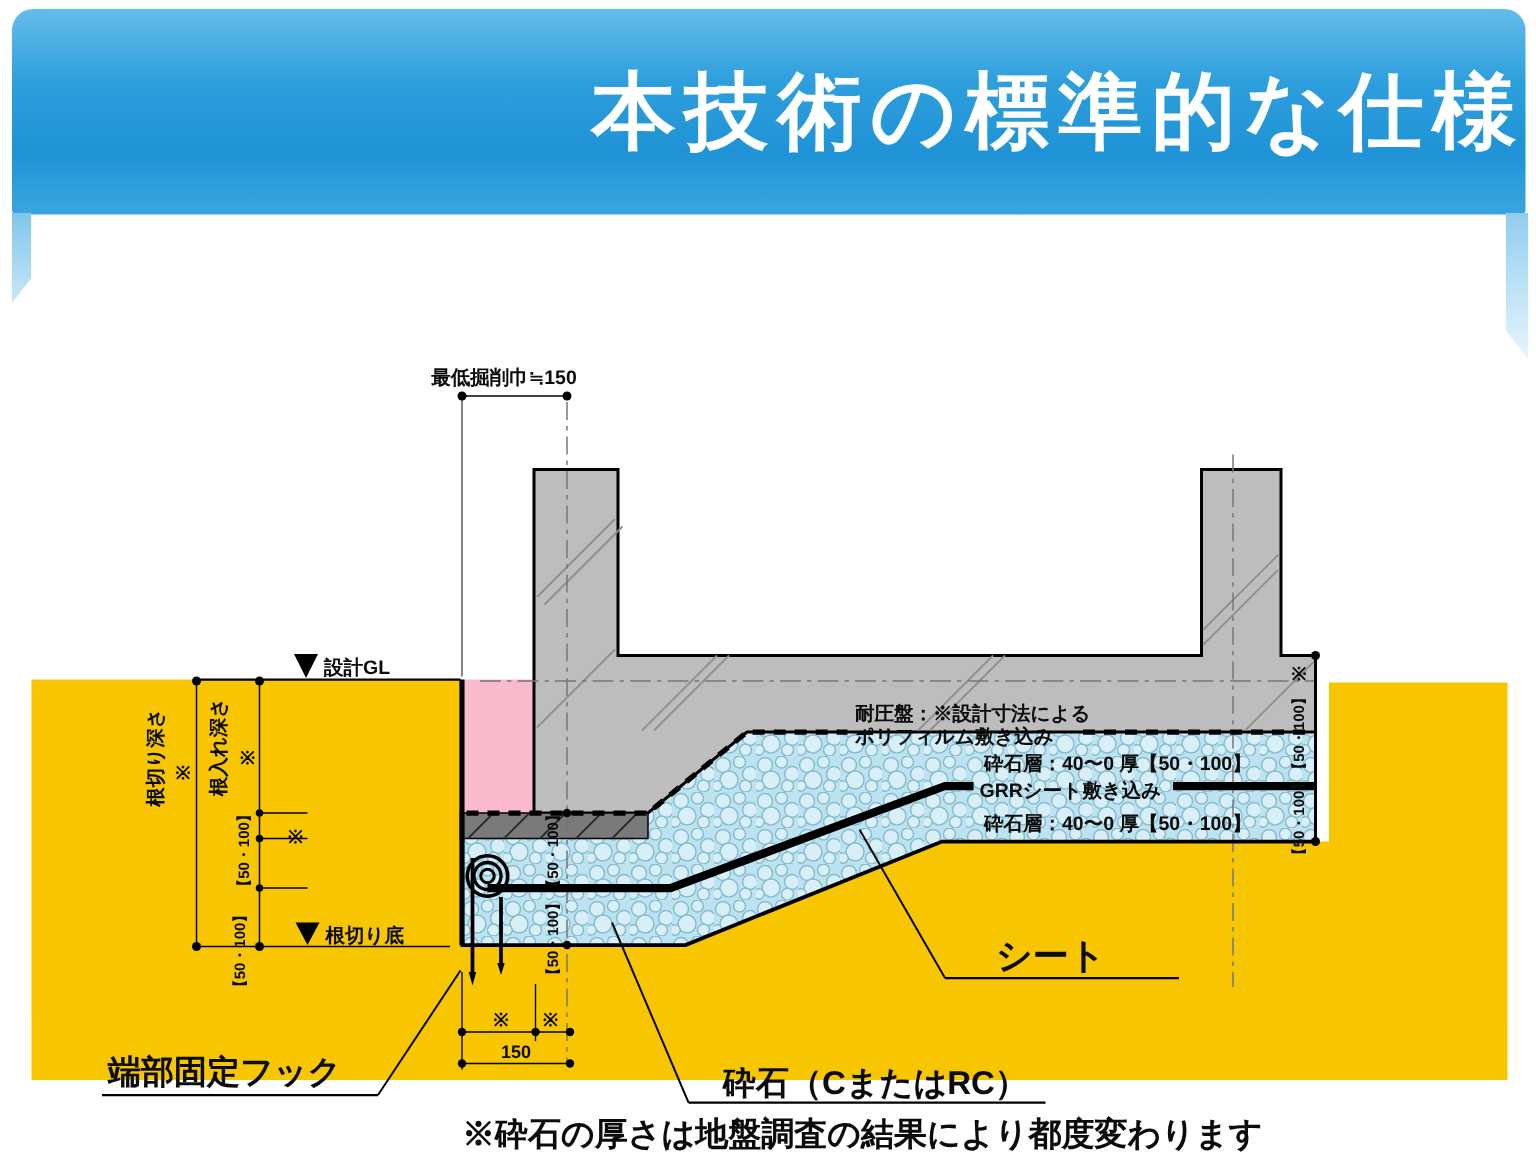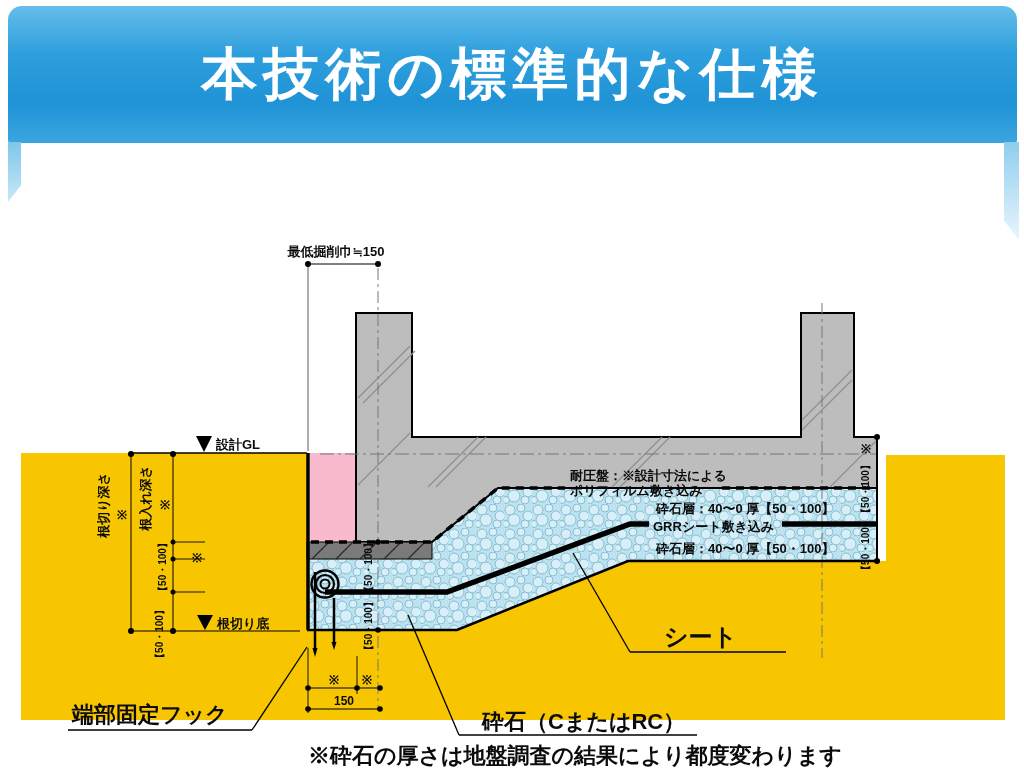--- a/index.html
+++ b/index.html
@@ -1,21 +1,21 @@
 <!DOCTYPE html>
 <html><head>
 <meta charset="utf-8">
 <style>
   html,body{margin:0;padding:0;background:#fff;}
   #canvas{position:relative;width:1024px;height:773px;background:#fff;overflow:hidden;
           font-family:"Liberation Sans",sans-serif;}
   .banner{position:absolute;left:8px;top:6px;width:1009px;height:137px;
           border-radius:14px 14px 3px 3px;
           background:linear-gradient(180deg,#65BDEA 0%,#2E9FDD 35%,#1F93D6 70%,#3AA6E0 100%);
-          display:flex;align-items:center;justify-content:center;}
+          display:flex;align-items:center;justify-content:flex-end;}
   .banner-title{font-family:"Liberation Serif","DejaVu Serif",serif;
           font-size:56px;font-weight:bold;color:#ffffff;letter-spacing:6px;}
   .tail-left{position:absolute;left:8px;top:142px;width:13px;height:60px;
           background:linear-gradient(180deg,#7FC6EA,#C8E8F7);
           clip-path:polygon(0 0,100% 0,100% 72%,0 100%);}
   .tail-right{position:absolute;left:1004px;top:142px;width:15px;height:98px;
           background:linear-gradient(180deg,#8FCDEE,#E8F6FD);
           clip-path:polygon(0 0,100% 0,100% 100%,0 80%);}
   svg{position:absolute;left:0;top:0;}
   text{fill:#0b0b0b;}

